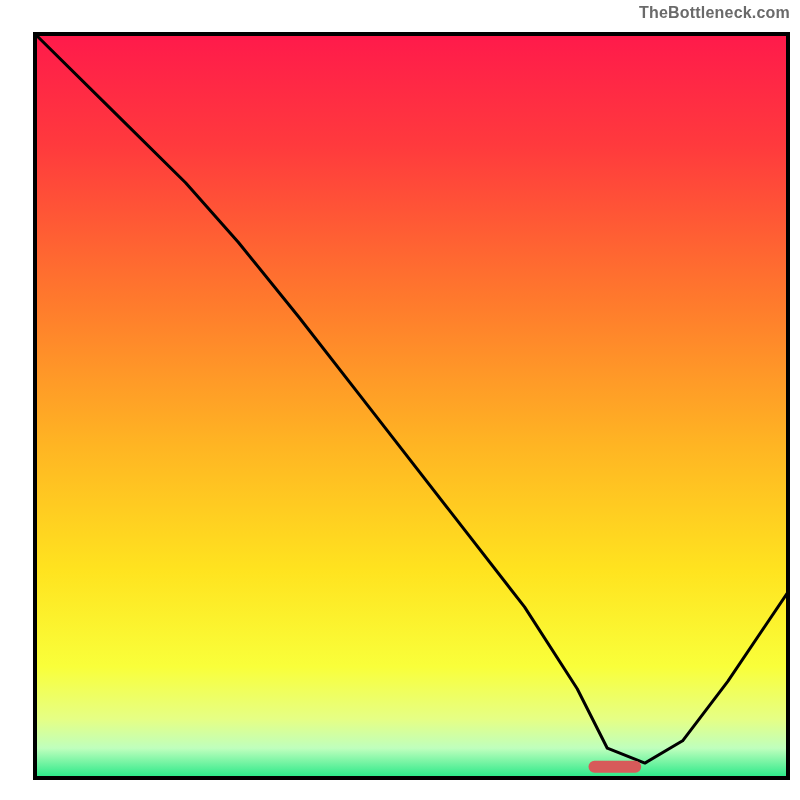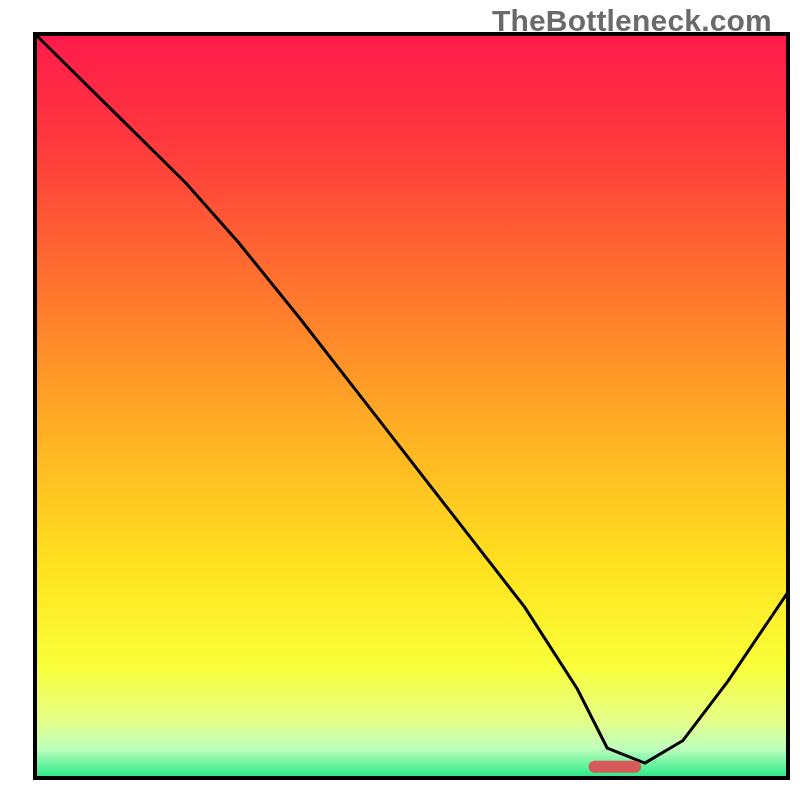--- a/index.html
+++ b/index.html
@@ -11,23 +11,23 @@
     overflow: hidden;
   }
   .container {
     position: relative;
     width: 800px;
     height: 800px;
   }
   .watermark {
     position: absolute;
     top: 4px;
-    right: 28px;
+    right: 10px;
     font-family: Arial, Helvetica, sans-serif;
-    font-size: 30px;
+    font-size: 16px;
     font-weight: 600;
     color: #6a6a6a;
     letter-spacing: 0.2px;
     user-select: none;
     pointer-events: none;
   }
   svg {
     display: block;
   }
 </style>

